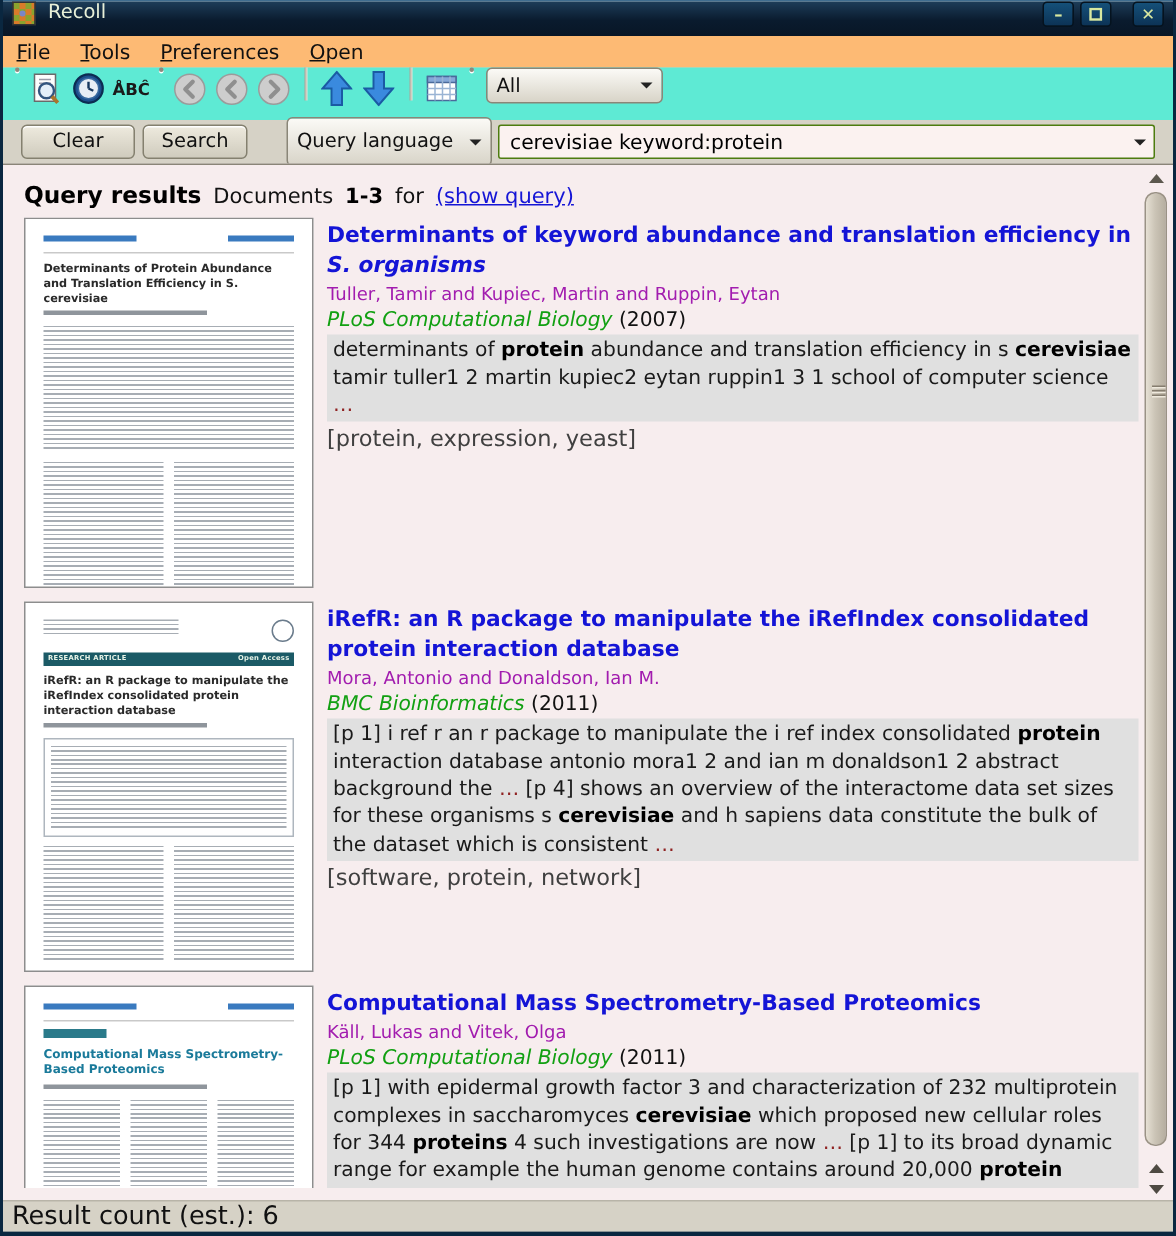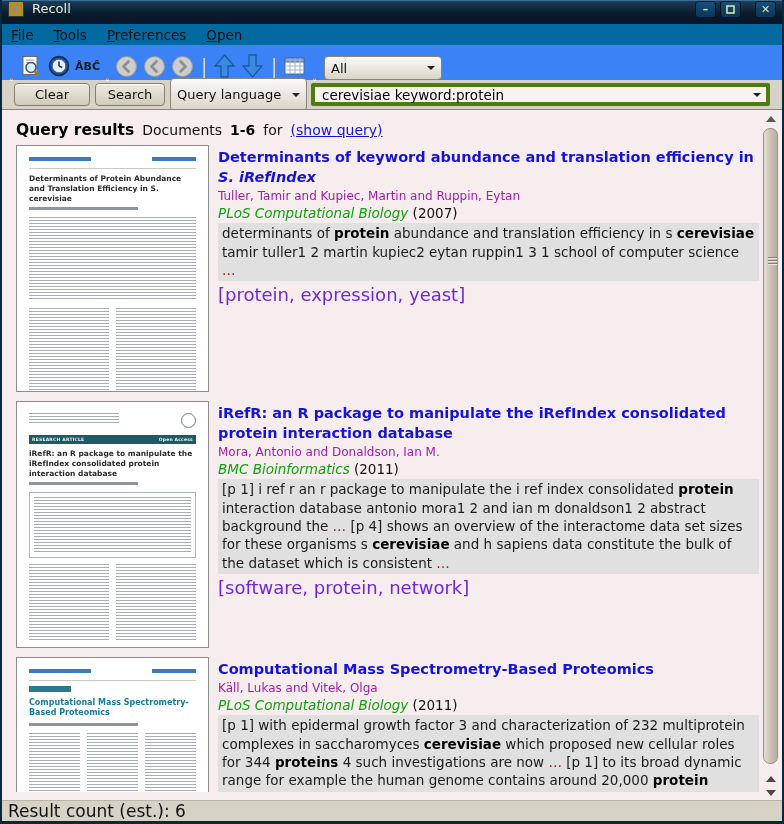--- a/index.html
+++ b/index.html
@@ -16,41 +16,41 @@
   .app-icon{width:16px;height:16px;margin-right:8px;border:1px solid #333;
     background:conic-gradient(#d97b2a 90deg,#8ba32e 0 180deg,#d97b2a 0 270deg,#8ba32e 0);
     background-size:8px 8px;position:relative;}
   .app-icon::after{content:"";position:absolute;left:4px;top:5px;width:4px;height:4px;border-radius:50%;background:#7a86c8;}
   .title-text{color:#e8f0d8;font-size:13px;flex:1;}
   .win-btn{width:21px;height:17px;border-radius:3px;margin-left:4px;
     background:linear-gradient(#155079,#0c3356);border:1px solid #05131f;
     color:#d9e8a0;font-size:11px;font-weight:bold;display:flex;align-items:center;justify-content:center;line-height:1;}
   .win-btn.close{margin-left:14px;}
   
-  .menubar{height:21px;display:flex;align-items:center;padding-left:9px;gap:20px;background:#0369a1;}
+  .menubar{height:21px;display:flex;align-items:center;padding-left:9px;gap:20px;background:#fdba74;}
   .menu-item{font-size:13.5px;color:#111;display:inline-block;}
   .menu-item::first-letter{text-decoration:underline;}
   
-  .toolbar{height:35px;display:flex;align-items:flex-end;padding-left:4px;background:#3b82f6;}
+  .toolbar{height:35px;display:flex;align-items:flex-start;padding-left:4px;background:#5eead4;}
   .tb-dot{width:3px;height:3px;border-radius:50%;background:#8d897d;box-shadow:0 1px 0 #fff;margin:0 4px;}
   .tb-btn{height:28px;min-width:28px;display:flex;align-items:center;justify-content:center;background:transparent;border:0;padding:0 2px;}
   .tb-sep{width:2px;height:22px;margin:0 6px;background:linear-gradient(to right,#a9a599,#e8e4d8);}
   .abc-label{font-size:11px;font-weight:bold;color:#1a1a1a;letter-spacing:0px;}
   .combo{height:24px;border:1px solid #8a8678;border-radius:4px;display:flex;align-items:center;
     background:linear-gradient(#fbfaf6,#d8d4c8);padding:0 6px;font-size:13px;color:#111;}
   .combo .arrow{width:0;height:0;border-left:4px solid transparent;border-right:4px solid transparent;border-top:4px solid #222;margin-left:auto;}
   .combo.cat{width:118px;margin-left:4px;gap:20px;}
   
   .searchrow{height:29px;display:flex;align-items:center;padding:0 12px;gap:4px;background:#d6d2c6;}
   .push-btn{height:23px;border:1px solid #84806f;border-radius:4px;padding:0 14px;font-size:13px;color:#111;
     background:linear-gradient(#eeeade,#cfcbbd);box-shadow:inset 0 1px 0 #fff;display:flex;align-items:center;}
   .push-btn.clear{width:76px;justify-content:center;}
   .push-btn.search{width:70px;justify-content:center;margin-left:1px;}
-  .combo.mode{width:137px;height:33px;margin-left:1px;}
-  .query-combo{flex:1;height:23px;border:4px solid #4d7c0f;border-radius:2px;background:#fbf2f0;
+  .combo.mode{width:137px;height:33px;margin-left:22px;}
+  .query-combo{flex:1;height:23px;border:1px solid #4d7c0f;border-radius:2px;background:#fbf2f0;
     display:flex;align-items:center;padding:0 5px;}
   .query-combo input{flex:1;border:0;background:transparent;font-size:13.5px;color:#000;outline:none;
     font-family:"DejaVu Sans","Liberation Sans",sans-serif;}
   .query-combo .arrow{width:0;height:0;border-left:4px solid transparent;border-right:4px solid transparent;border-top:4px solid #222;}
   
   .results-area{position:relative;height:691px;background:#f7edee;border-top:1px solid #8a8578;overflow:hidden;}
   .results-header{padding:11px 14px 6px;display:flex;align-items:baseline;gap:8px;}
   .rh-title{font-size:15.5px;font-weight:bold;color:#000;}
   .rh-docs,.rh-for{font-size:14px;color:#111;}
   .rh-range{font-size:14px;font-weight:bold;color:#000;}
@@ -61,21 +61,21 @@
   .result-text{margin-left:9px;width:541px;}
   .result-title{font-size:14.5px;font-weight:bold;color:#1414d6;line-height:1.38;margin:2px 0 1px;}
   .result-title .i{font-style:italic;}
   .result-authors{font-size:12px;color:#a21caf;line-height:1.35;}
   .result-journal{font-size:13.5px;line-height:1.35;margin-bottom:1px;}
   .journal-name{color:#12a012;font-style:italic;}
   .journal-year{color:#111;}
   .result-snippet{background:#e0e0e0;font-size:13.5px;color:#1a1a1a;line-height:1.36;padding:1px 4px 2px;}
   .result-snippet .b{font-weight:bold;color:#000;}
   .result-snippet .sep{color:#8f2121;}
-  .result-keywords{font-size:18px;color:#6d28d9;margin-top:2px;line-height:1.3;}
+  .result-keywords{font-size:15px;color:#404040;margin-top:2px;line-height:1.3;}
   
   .lines{background-image:repeating-linear-gradient(#a7adb4 0px,#a7adb4 1px,transparent 1px,transparent 3px);}
   .t-header{display:flex;justify-content:space-between;margin-bottom:7px;}
   .t-bluebar{height:4px;background:#3a7abf;}
   .t-rule{height:1px;background:#c9c9c9;margin-bottom:5px;}
   .t-title{font-size:7.5px;font-weight:bold;color:#2a2a2a;line-height:1.3;margin-bottom:4px;}
   .t-title.teal{color:#1a7a9a;font-size:8px;}
   .t-authorline{height:3px;width:65%;background:#8f959c;margin-bottom:7px;}
   .t-abstract{height:84px;margin-bottom:7px;}
   .t-cols{display:flex;gap:7px;}
@@ -203,42 +203,42 @@
     <div class="query-combo">
       <input type="text" value="cerevisiae keyword:protein" style="">
       <span class="arrow"></span>
     </div>
   </div>
 
   <div class="results-area">
     <div class="results-header">
       <span class="rh-title">Query results</span>
       <span class="rh-docs">Documents</span>
-      <span class="rh-range">1-6</span>
+      <span class="rh-range">1-3</span>
       <span class="rh-for">for</span>
       <span class="rh-link">(show query)</span>
     </div>
     <div class="results-list" id="results-list">
         <div class="result-entry">
           <div class="thumb">
             <div class="t-header">
               <div class="t-bluebar" style="width: 62px;"></div>
               <div class="t-bluebar" style="width: 44px;"></div>
             </div>
             <div class="t-rule"></div>
             <div class="t-title">Determinants of Protein Abundance and Translation Efficiency in S. cerevisiae</div>
             <div class="t-authorline"></div>
             <div class="lines t-abstract" style="height: 84px;"></div>
             <div class="t-cols">
               <div class="lines t-col" style="height: 104px;"></div>
               <div class="lines t-col" style="height: 104px;"></div>
             </div>
           </div>
           <div class="result-text">
-            <div class="result-title"><span>Determinants of keyword abundance and translation efficiency in </span><span class="i ">S. iRefIndex</span></div>
+            <div class="result-title"><span>Determinants of keyword abundance and translation efficiency in </span><span class="i ">S. organisms</span></div>
             <div class="result-authors">Tuller, Tamir and Kupiec, Martin and Ruppin, Eytan</div>
             <div class="result-journal"><span class="journal-name">PLoS Computational Biology</span><span class="journal-year"> (2007)</span></div>
             <div class="result-snippet"><span>determinants of </span><span class="b ">protein</span><span> abundance and translation efficiency in s </span><span class="b ">cerevisiae</span><span> tamir tuller1 2 martin kupiec2 eytan ruppin1 3 1 school of computer science</span><br><span class="sep"> …</span></div>
             <div class="result-keywords">[protein, expression, yeast]</div>
           </div>
         </div>
         <div class="result-entry">
           <div class="thumb">
             <div class="t-header">
               <div class="lines " style="height: 10px; width: 90px;"></div>

